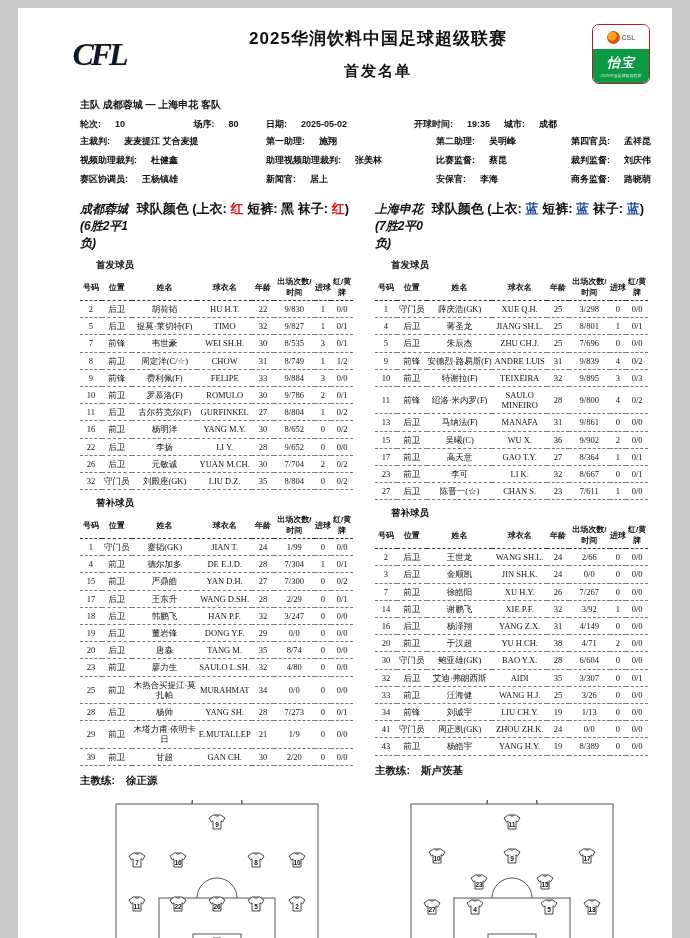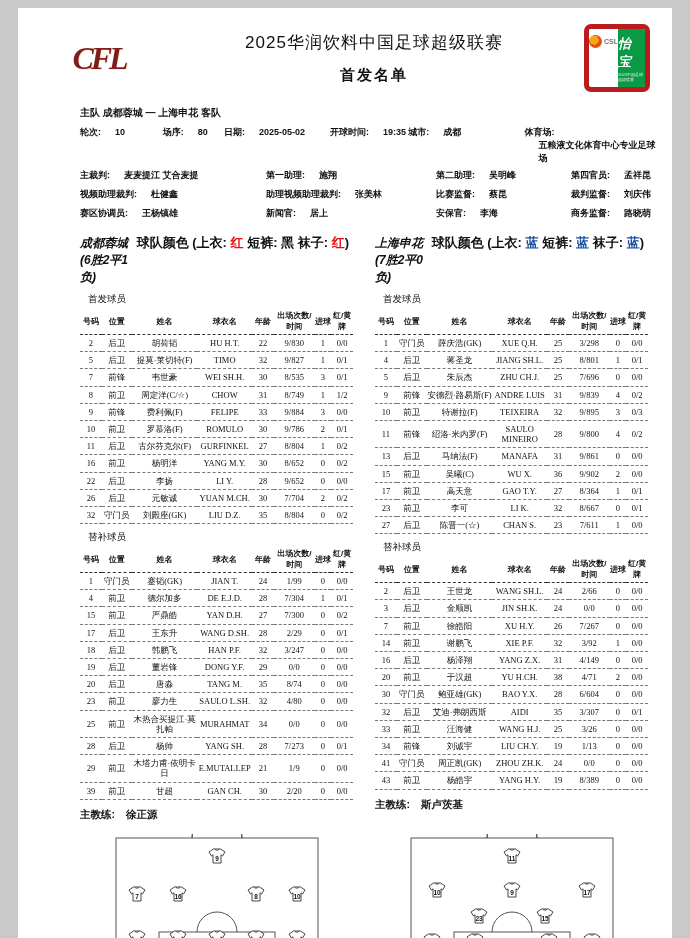--- a/index.html
+++ b/index.html
@@ -1,44 +1,44 @@
 <!DOCTYPE html>
 <html><head>
 <meta charset="utf-8">
 <style>
   html,body{margin:0;padding:0;background:#c9c9c9;font-family:"Liberation Sans","DejaVu Sans",sans-serif;color:#111;}
   .page{width:654px;margin:8px auto;background:#fff;padding:14px 16px 8px;box-sizing:border-box;min-height:922px;}
   
   .hdr{display:flex;align-items:center;margin-top:2px;}
   .logo-box{width:130px;text-align:center;}
-  .cfl{font-family:"Liberation Serif","DejaVu Serif",serif;font-style:italic;font-weight:900;font-size:32px;color:#7f1d1d;letter-spacing:-3px;text-shadow:1px 1px 0 #f3b21a33;}
+  .cfl{font-family:"Liberation Serif","DejaVu Serif",serif;font-style:italic;font-weight:900;font-size:32px;color:#0f172a;letter-spacing:-3px;text-shadow:1px 1px 0 #f3b21a33;}
   .titles{flex:1;text-align:center;}
-  .title{font-size:17px;font-weight:normal;letter-spacing:1px;}
+  .title{font-size:17px;font-weight:bold;letter-spacing:1px;}
   .subtitle{font-size:15px;font-weight:bold;margin-top:12px;letter-spacing:2px;}
-  .badge{width:56px;height:58px;border:5px solid #b91c1c;border-radius:7px;overflow:hidden;display:flex;flex-direction:row;margin-right:6px;}
+  .badge{width:56px;height:58px;border:1px solid #b91c1c;border-radius:7px;overflow:hidden;display:flex;flex-direction:column;margin-right:6px;}
   .badge-top{background:#fff;height:24px;display:flex;align-items:center;justify-content:center;gap:2px;}
   .csl-flower{width:13px;height:13px;border-radius:50%;background:radial-gradient(circle at 40% 40%, #f4a51c 0 40%, #e3500f 41% 100%);display:inline-block;}
   .csl-txt{font-size:7px;color:#777;font-weight:bold;}
   .badge-bottom{background:#0a9a44;flex:1;color:#fff;display:flex;flex-direction:column;align-items:center;justify-content:center;}
   .badge-brand{font-size:13px;font-weight:bold;font-style:italic;letter-spacing:1px;}
   .badge-sub{font-size:4px;opacity:.85;margin-top:1px;}
   
   .teamline{font-size:10px;font-weight:bold;margin:14px 0 6px 46px;}
   .inforow{display:flex;margin:0 0 4px 46px;font-size:9px;font-weight:bold;}
   .inforow .pair{margin-right:0;}
   .officials{display:grid;grid-template-columns:186px 170px 135px 125px;margin-left:46px;row-gap:6px;font-size:9px;font-weight:bold;margin-top:4px;}
   .pair .lbl{display:inline-block;}
   .pair .val{display:inline-block;margin-left:14px;}
   
   .teams{display:grid;grid-template-columns:1fr 1fr;column-gap:22px;margin:14px 0 0 46px;margin-right:8px;}
   .team{display:flex;flex-direction:column;}
   .team-hdr{display:flex;align-items:baseline;}
   .team-name{font-size:12px;font-weight:bold;font-style:italic;}
   .kit{font-size:13px;font-weight:bold;margin-left:auto;margin-right:4px;white-space:nowrap;}
-  .sec-title{font-size:9.5px;font-weight:normal;margin:7px 8px 2px;}
+  .sec-title{font-size:9.5px;font-weight:bold;margin:7px 16px 2px;}
   table{width:100%;border-collapse:collapse;table-layout:fixed;}
   th{font-size:8px;font-weight:bold;text-align:center;border-bottom:1.5px dashed #333;padding:2px 0;}
   td{font-size:8.5px;font-family:"Liberation Serif","DejaVu Serif",serif;text-align:center;padding:3px 0;border-bottom:1px dashed #777;line-height:1.2;word-break:break-word;}
   .coach{font-size:10.5px;font-weight:bold;margin:8px 0 4px;}
   .coach .cv{margin-left:8px;}
   .pitch-wrap{margin-top:auto;text-align:center;padding-top:8px;}
 </style>
 </head>
 <body>
 
@@ -64,21 +64,20 @@
     </div>
   </div>
 
   <div class="teamline">主队 成都蓉城 — 上海申花 客队</div>
   <div class="inforow" id="info-row">
       <span class="pair" style="width: 86px;"><span class="lbl">轮次:</span><span class="val">10</span></span>
       <span class="pair" style="width: 100px; text-align: center;"><span class="lbl">场序:</span><span class="val">80</span></span>
       <span class="pair" style="width: 134px;"><span class="lbl">日期:</span><span class="val">2025-05-02</span></span>
       <span class="pair" style="width: 104px; text-align: center;"><span class="lbl">开球时间:</span><span class="val">19:35</span></span>
       <span class="pair" style="width: 150px;"><span class="lbl">城市:</span><span class="val">成都</span></span>
-      <span class="pair"><span class="lbl">体育场:</span><span class="val">五粮液文化体育中心专业足球场</span></span>
     </div>
   <div class="officials" id="officials-grid">
       <span class="pair"><span class="lbl">主裁判:</span><span class="val">麦麦提江 艾合麦提</span></span>
       <span class="pair"><span class="lbl">第一助理:</span><span class="val">施翔</span></span>
       <span class="pair"><span class="lbl">第二助理:</span><span class="val">吴明峰</span></span>
       <span class="pair"><span class="lbl">第四官员:</span><span class="val">孟祥昆</span></span>
       <span class="pair"><span class="lbl">视频助理裁判:</span><span class="val">杜健鑫</span></span>
       <span class="pair"><span class="lbl">助理视频助理裁判:</span><span class="val">张美林</span></span>
       <span class="pair"><span class="lbl">比赛监督:</span><span class="val">蔡昆</span></span>
       <span class="pair"><span class="lbl">裁判监督:</span><span class="val">刘庆伟</span></span>

